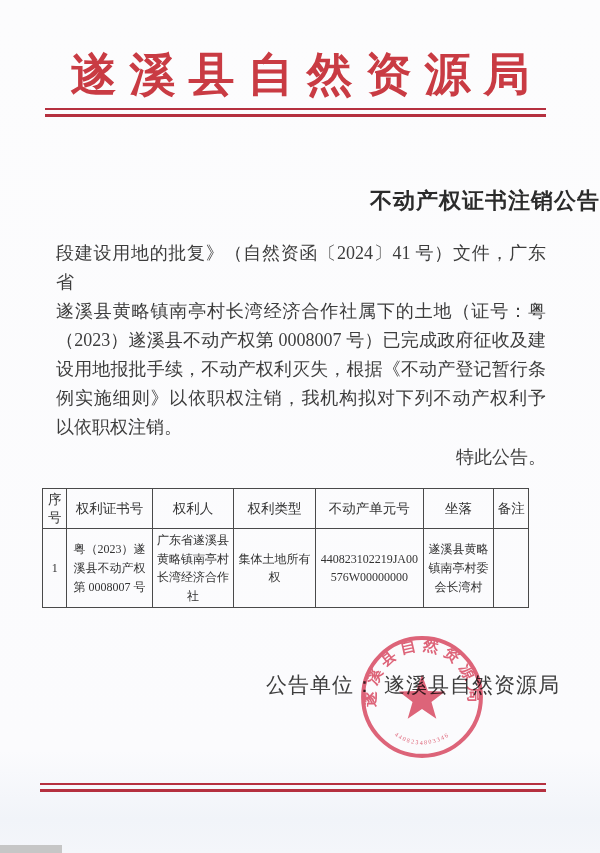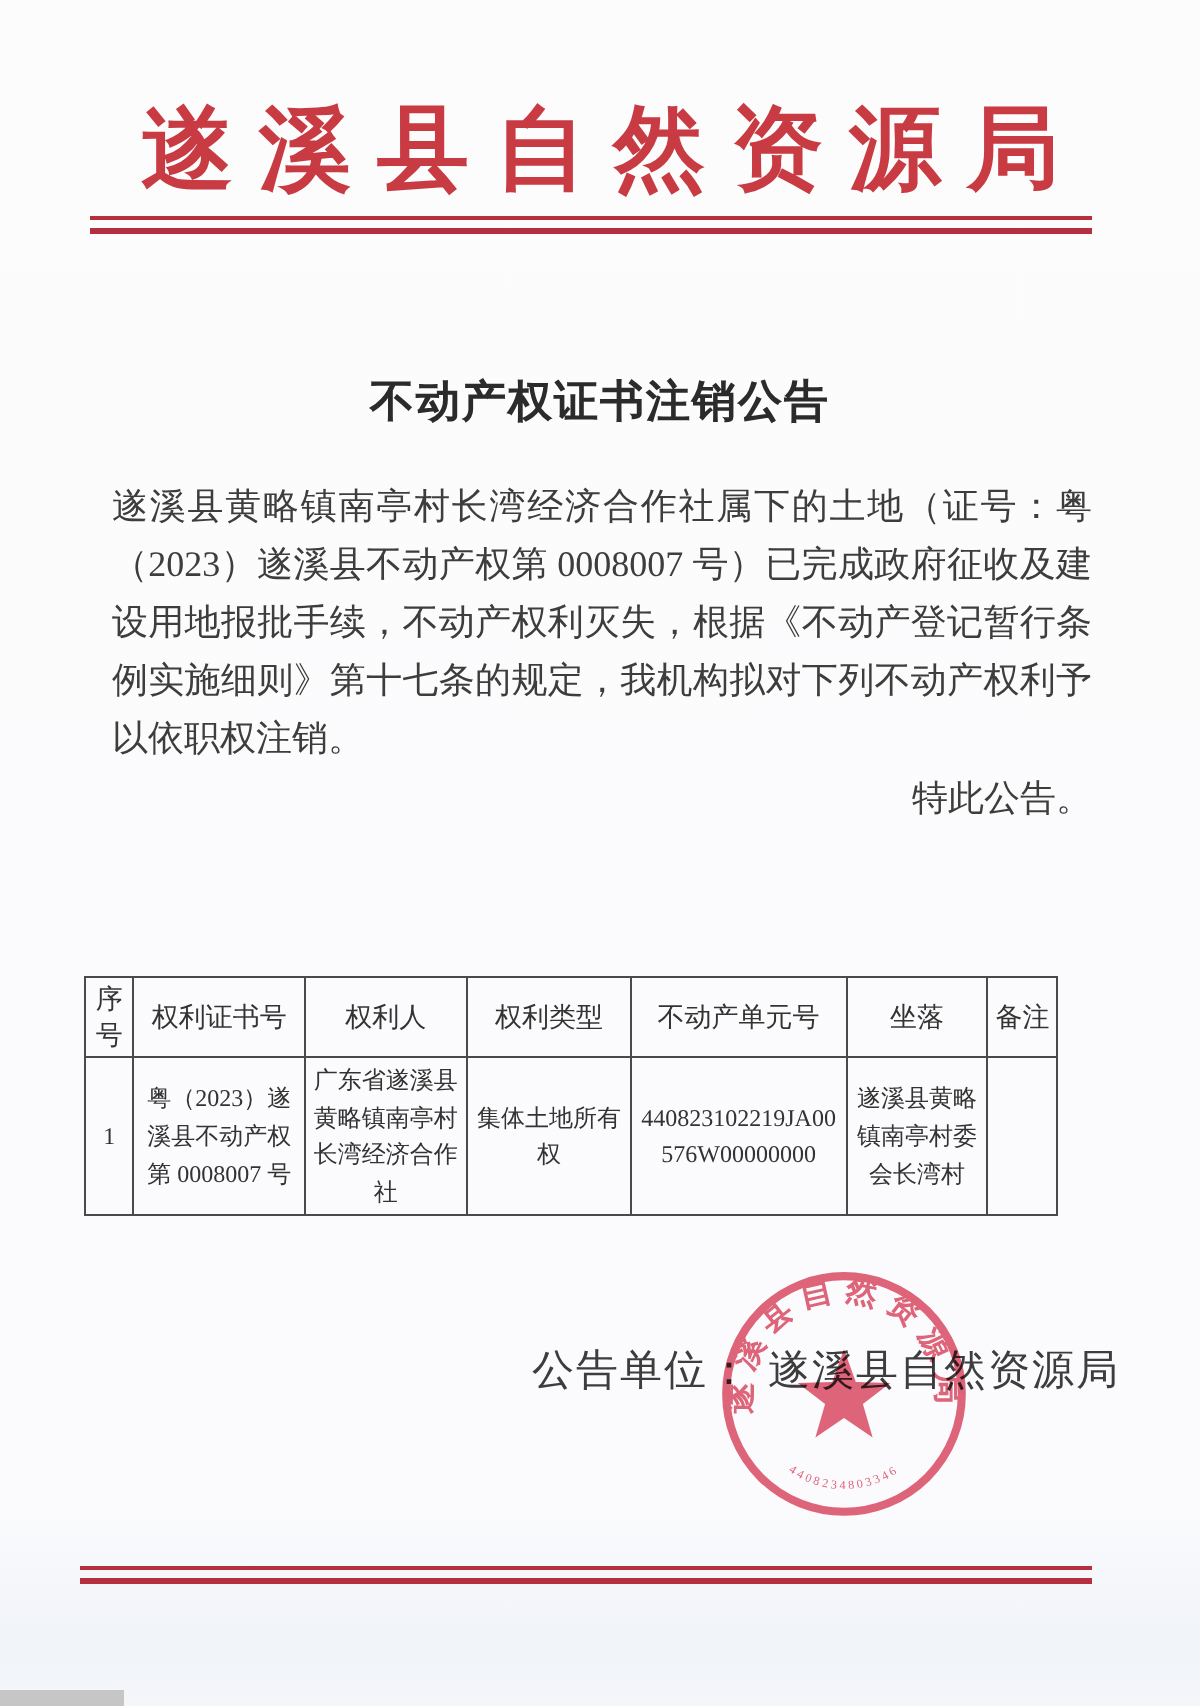--- a/index.html
+++ b/index.html
@@ -21,21 +21,21 @@
   }
   .double-rule{
     position:absolute;height:4px;
     border-top:2px solid #b5303f;border-bottom:3px solid #b5303f;
   }
   .rule-head{top:108px;left:45px;width:501px;}
   .rule-foot{top:783px;left:40px;width:506px;border-top-width:2px;border-bottom-width:3px;}
   .title{
     position:absolute;top:186px;left:0;width:100%;
     font-size:22px;font-weight:bold;color:#2b2b2b;
-    text-align:center;letter-spacing:1px;margin:0;
+    text-align:right;letter-spacing:1px;margin:0;
   }
   .body-block{
     position:absolute;top:239px;left:56px;width:490px;
     font-size:18px;line-height:29px;color:#3d3d3d;
   }
   .bline{text-align:justify;text-align-last:justify;}
   .bline.first{text-indent:36px;}
   .bline.short{text-align-last:left;}
   .closing{margin-top:1px;padding-left:46px;text-align:right;}
   table.notice-table{
@@ -70,24 +70,25 @@
 <body>
 
 <div class="page">
 
   <h1 class="agency">遂溪县自然资源局</h1>
   <div class="double-rule rule-head"></div>
 
   <h2 class="title">不动产权证书注销公告</h2>
 
   <div class="body-block">
+    <div class="bline">段建设用地的批复》（自然资函〔2024〕41 号）文件，广东省</div>
     <div class="bline">遂溪县黄略镇南亭村长湾经济合作社属下的土地（证号：粤</div>
     <div class="bline">（2023）遂溪县不动产权第 0008007 号）已完成政府征收及建</div>
     <div class="bline">设用地报批手续，不动产权利灭失，根据《不动产登记暂行条</div>
-    <div class="bline">例实施细则》第十七条的规定，我机构拟对下列不动产权利予</div>
+    <div class="bline">例实施细则》以依职权注销，我机构拟对下列不动产权利予</div>
     <div class="bline short">以依职权注销。</div>
     <div class="closing">特此公告。</div>
   </div>
 
   <table class="notice-table">
     <colgroup>
       <col style="width:5%">
         <col style="width:17.6%">
         <col style="width:16.7%">
       <col style="width:16.9%">

